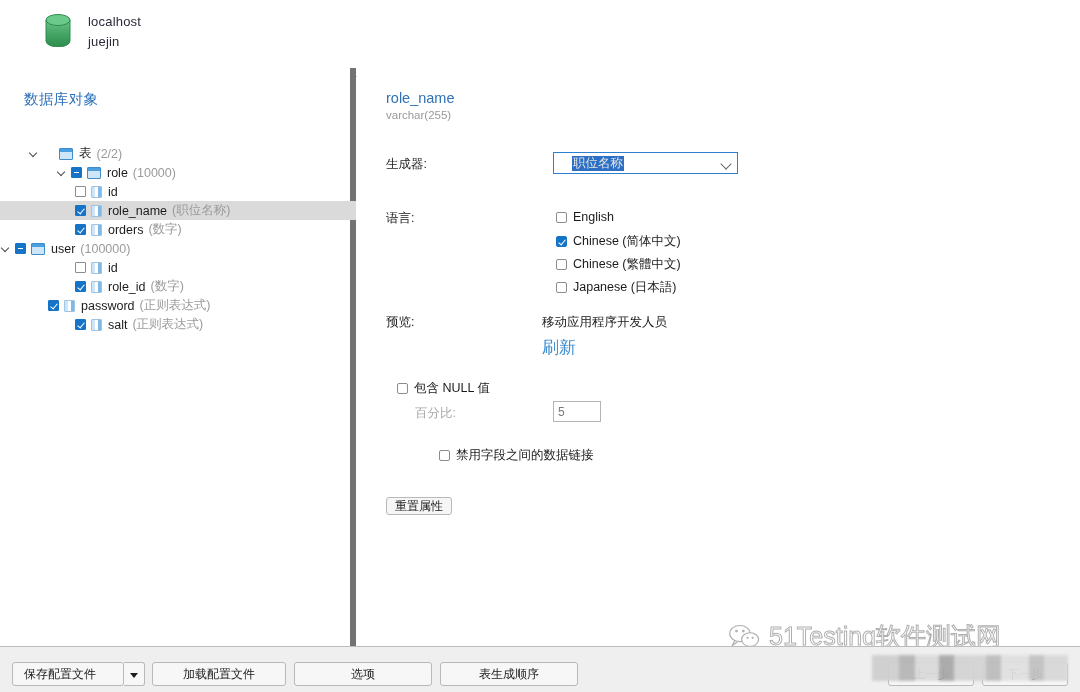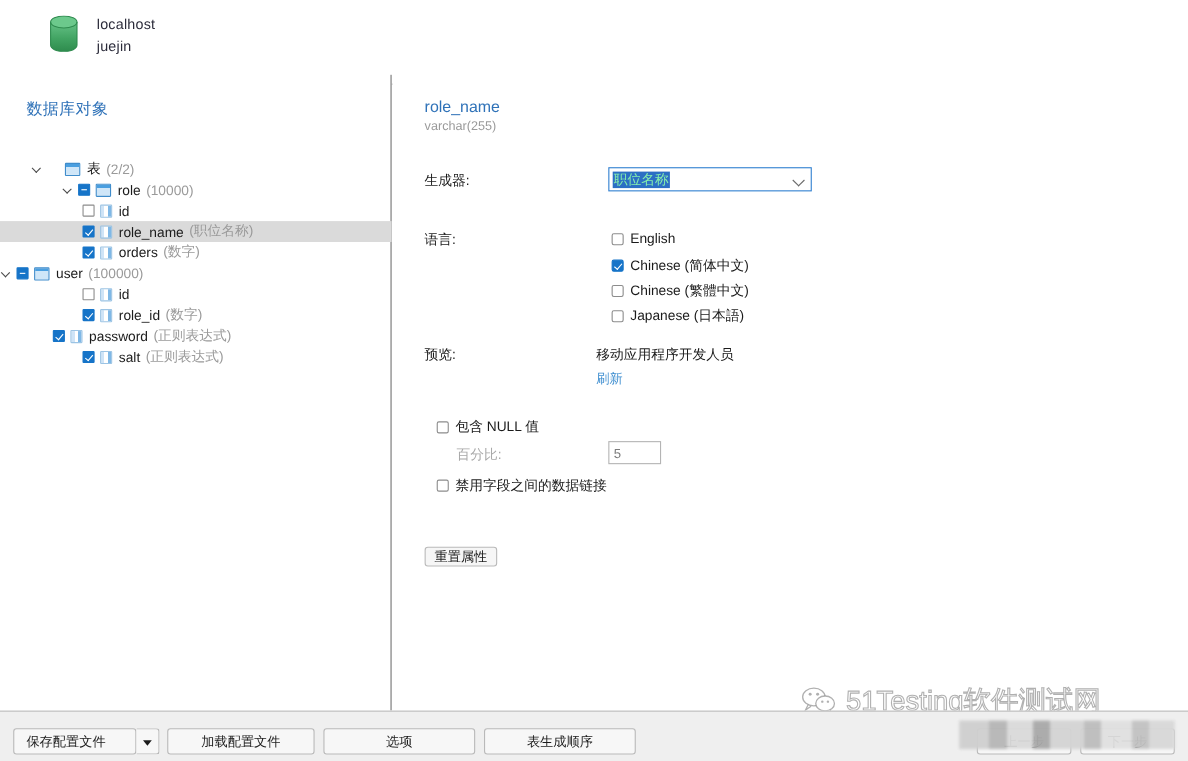--- a/index.html
+++ b/index.html
@@ -36,21 +36,21 @@
     font-size: 13px;
     color: #2b2b3a;
     letter-spacing: .2px;
   }
 
   
   #left-panel {
     position: absolute; left: 0; top: 68px;
     width: 356px; height: 578px;
     background: #ffffff;
-    border-right: 1px solid #737373;
+    border-right: 6px solid #737373;
     box-sizing: border-box;
   }
   #tree-title {
     position: absolute; left: 24px; top: 22px;
     font-size: 14.5px;
     color: #2f72b8;
     letter-spacing: .4px;
   }
   #tree {
     position: absolute; left: 0; top: 76px;
@@ -159,23 +159,23 @@
   .form-label.muted { color: #a8a8a8; }
 
   #gen-combo {
     position: absolute; left: 196px; top: 84px;
     width: 185px; height: 22px;
     border: 1px solid #2f7fd0;
     background: #ffffff;
     box-sizing: border-box;
   }
   #gen-value {
-    position: absolute; left: 3px; top: 3px;
+    position: absolute; left: 18px; top: 3px;
     background: #2c6fc4;
-    color: #86efac;
+    color: #e5e5e5;
     font-size: 12.5px;
     padding: 0 1px;
     line-height: 15px;
   }
   #gen-arrow {
     position: absolute; right: 7px; top: 7px;
     width: 7px; height: 7px;
     border-right: 1.4px solid #6a6a6a;
     border-bottom: 1.4px solid #6a6a6a;
     transform: rotate(45deg);
@@ -210,21 +210,21 @@
     border-bottom: 1.6px solid #ffffff;
     transform: rotate(40deg);
   }
 
   #preview-value {
     position: absolute; left: 185px; top: 246px;
     font-size: 12.5px; color: #1b1b1b;
   }
   #refresh-link {
     position: absolute; left: 185px; top: 268px;
-    font-size: 12px; color: #3e8ed0;
+    font-size: 17px; color: #3e8ed0;
     cursor: pointer;
   }
 
   .opt-row {
     position: absolute; left: 28px;
     display: flex; align-items: center;
     font-size: 12.5px; color: #1b1b1b;
     white-space: nowrap;
     padding-left: 12px;
   }
@@ -465,21 +465,21 @@
     <div id="refresh-link">刷新</div>
 
     <div class="opt-row" style="top:312px;">
       <span class="fcbx" id="cb-null"></span>
       <span>包含 NULL 值</span>
     </div>
 
     <div class="form-label muted" style="left:58px; top:337px;">百分比:</div>
     <div id="pct-input">5</div>
 
-    <div class="opt-row" style="top:365px;">
+    <div class="opt-row" style="top:379px;margin-left:42px;">
       <span class="fcbx" id="cb-link"></span>
       <span>禁用字段之间的数据链接</span>
     </div>
 
     <div id="reset-btn">重置属性</div>
   </div>
 
   <div id="watermark">
     <svg id="wm-logo" viewBox="0 0 40 32">
       <ellipse cx="14" cy="12" rx="12" ry="9.5" fill="none" stroke="rgba(150,150,150,.75)" stroke-width="1.4"></ellipse>

